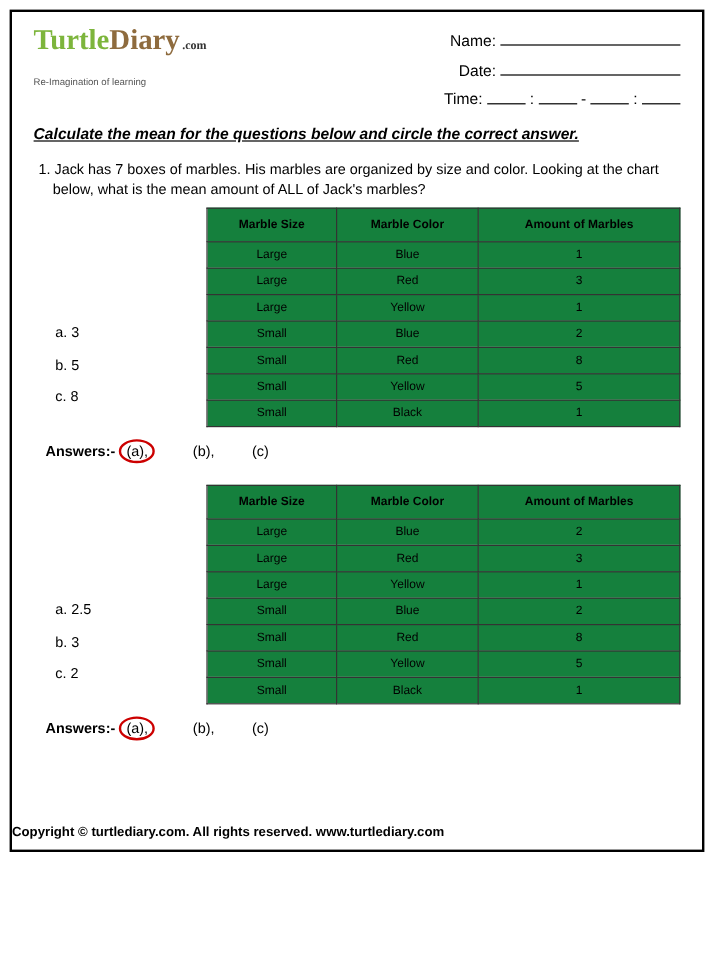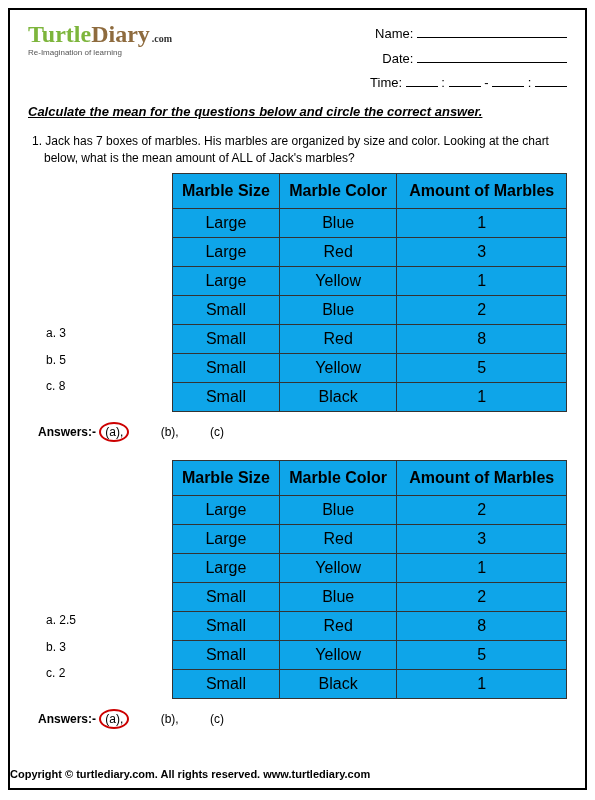--- a/index.html
+++ b/index.html
@@ -1,32 +1,32 @@
 <!DOCTYPE html>
 <html><head>
 <meta charset="utf-8">
 <style>
 *{box-sizing:border-box;margin:0;padding:0}
 body{font-family:Arial,Helvetica,sans-serif;font-size:12px;color:#000;width:595px;height:800px;background:#fff;position:relative}
-.page{border:2px solid #000;margin:8px;padding:12px 18px 8px;height:782px;position:relative}
+.page{border:2px solid #000;margin:8px;padding:12px 18px 8px;height:702px;position:relative}
 .header{display:flex;align-items:flex-start;justify-content:space-between;margin-bottom:8px}
 .logo{width:155px}
 .logo-main{font-family:'Comic Sans MS',cursive;font-size:24px;color:#7db53c;font-weight:bold;line-height:1}
 .logo-main .d{color:#8e6b3e}
 .logo-com{font-size:10px;color:#333;margin-left:2px}
-.tagline{font-size:8px;color:#555;margin-top:2px}
+.tagline{font-size:8px;color:#555;margin-top:18px}
 .fields{text-align:right;font-size:13px;line-height:1.9}
 .line{display:inline-block;border-bottom:1px solid #000;min-width:150px;height:12px;vertical-align:baseline}
 .sline{display:inline-block;border-bottom:1px solid #000;min-width:32px;height:12px;vertical-align:baseline}
 .instr{font-weight:bold;font-style:italic;text-decoration:underline;font-size:13px;margin:8px 0 14px}
 .qtext{font-size:12px;line-height:1.4;margin-bottom:6px;padding-left:4px;text-indent:-12px;margin-left:12px}
 .block{display:flex;align-items:flex-end;margin-bottom:4px}
 .choices{width:110px;padding-left:18px;font-size:12px;line-height:2.2;padding-bottom:12px}
 table{border-collapse:collapse;margin-left:auto;width:395px}
-th,td{border:1px solid #333;text-align:center;font-size:16px;background:#0ea5e9}
+th,td{border:1px solid #333;text-align:center;font-size:10px;background:#15803d}
 th{padding:8px 4px;font-weight:bold}
 td{padding:5px 4px}
 .answers{font-size:12px;margin:10px 0 18px 10px}
 .ans-label{font-weight:bold}
 .circled{display:inline-block;border:2px solid #c00;border-radius:50%;padding:2px 4px;line-height:1}
 .opt{display:inline-block;margin-left:28px}
 .footer{position:absolute;bottom:8px;left:0;right:0;text-align:left;font-size:11px;font-weight:bold}
 </style>
 </head>
 <body>

